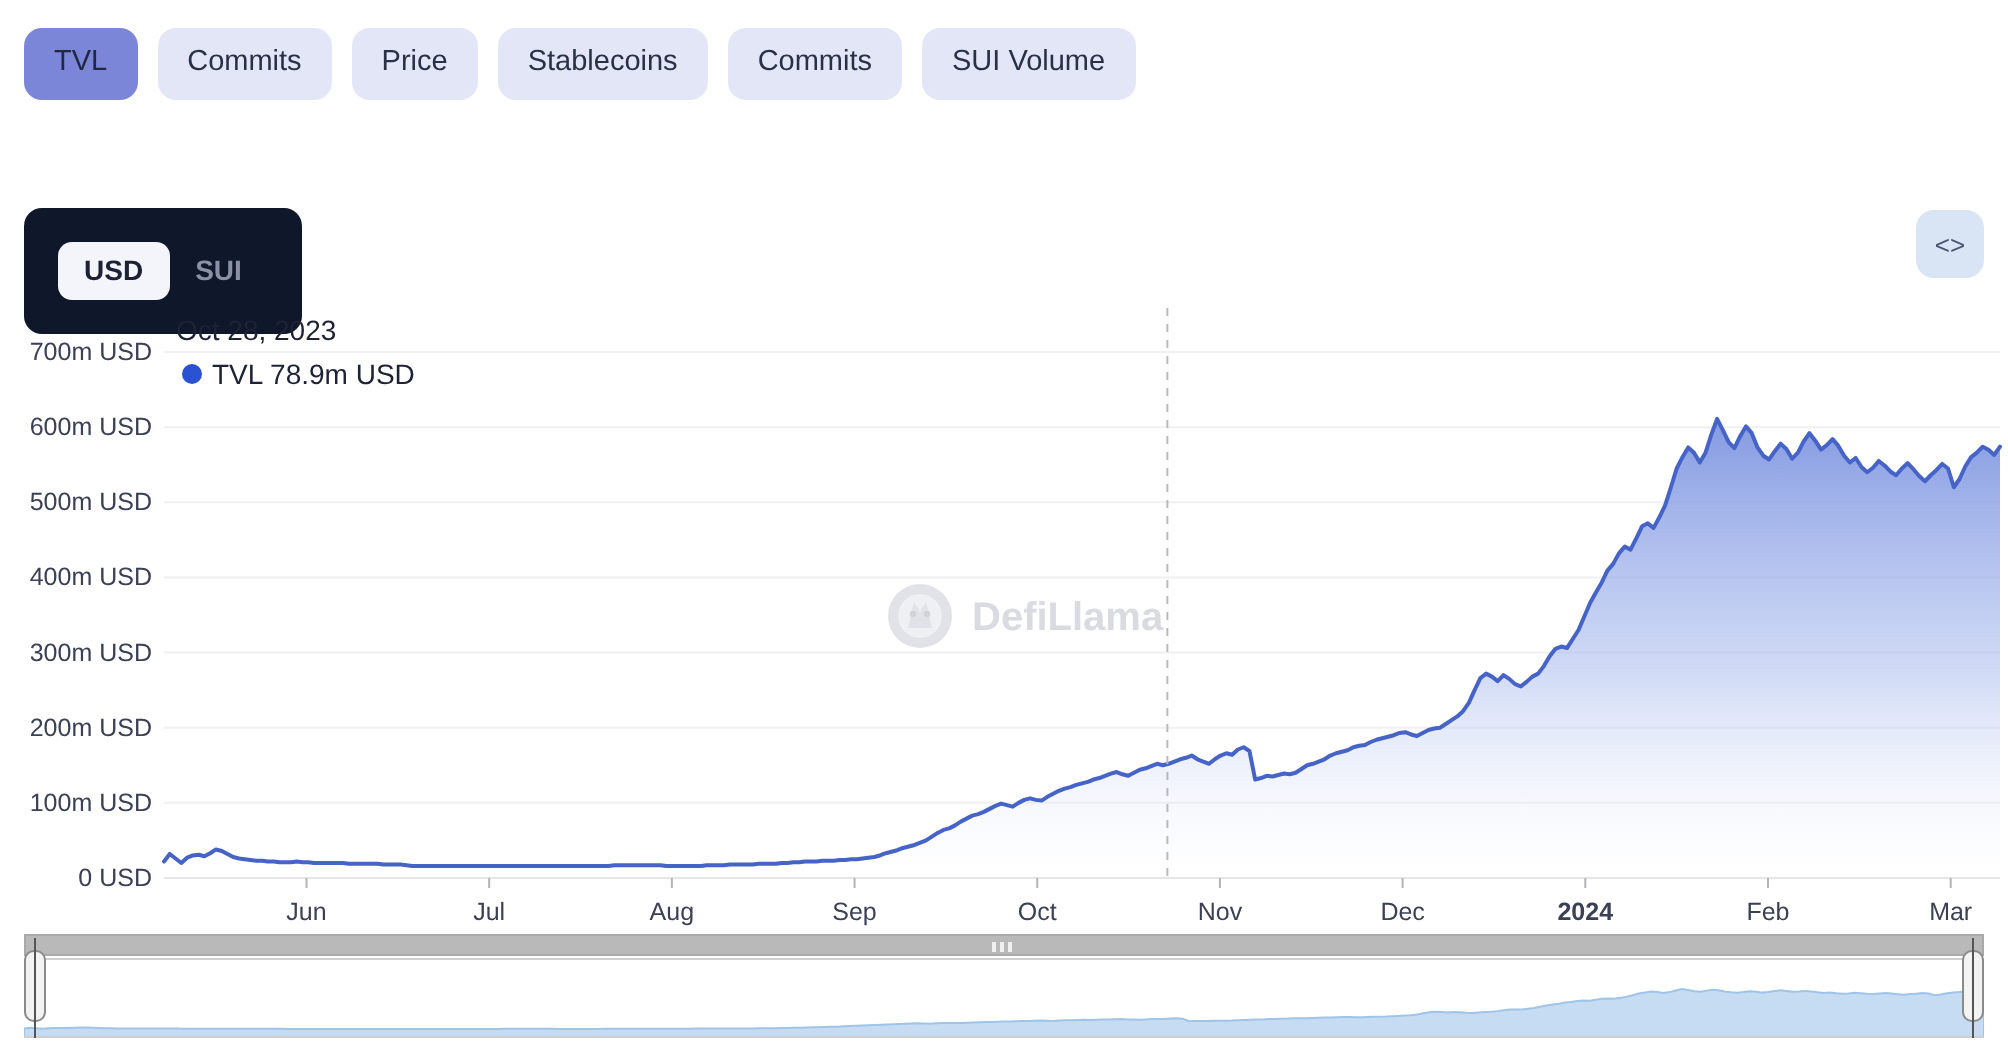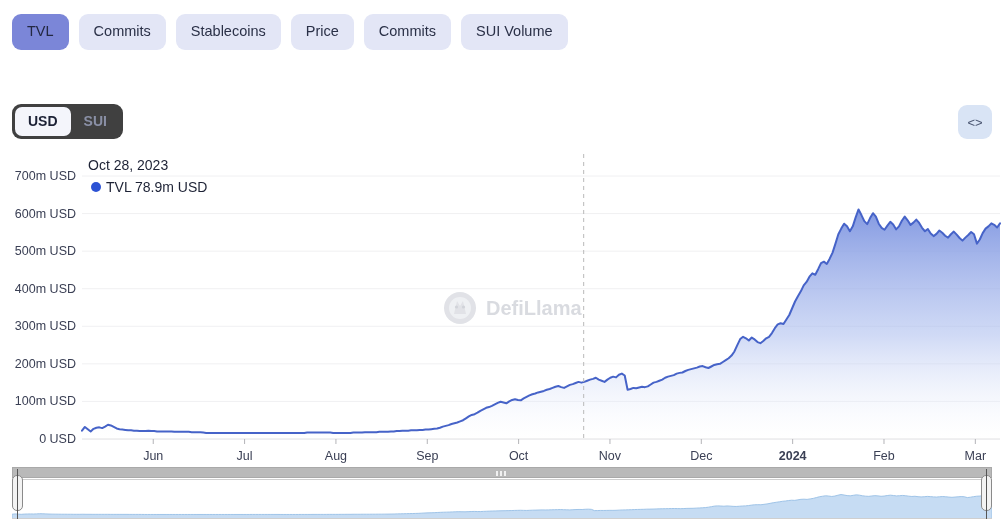--- a/index.html
+++ b/index.html
@@ -45,23 +45,23 @@
   
   #toggle-row {
     position: absolute;
     top: 104px;
     left: 12px;
     right: 12px;
     height: 40px;
   }
   #denomination-toggle {
     display: inline-flex;
-    background: #404040;
+    background: #0f172a;
     border-radius: 9px;
-    padding: 3px;
+    padding: 17px;
     vertical-align: top;
   }
   .seg {
     font-size: 14px;
     font-weight: bold;
     padding: 7px 13px 8px 13px;
     border-radius: 7px;
     border: none;
     background: transparent;
     color: #8a90a6;
@@ -189,22 +189,22 @@
   }
   #dz-handle-left  { left: 0px; }
   #dz-handle-right { right: 0px; }
 </style>
 </head>
 <body>
 
 <div id="metric-tabs">
     <button class="chip selected">TVL</button>
     <button class="chip">Commits</button>
+    <button class="chip">Price</button>
     <button class="chip">Stablecoins</button>
-    <button class="chip">Price</button>
     <button class="chip">Commits</button>
     <button class="chip">SUI Volume</button>
   </div>
 
 <div id="toggle-row">
   <div id="denomination-toggle">
     <button class="seg active">USD</button>
     <button class="seg">SUI</button>
   </div>
   <button id="embed-button">&lt;&gt;</button>

